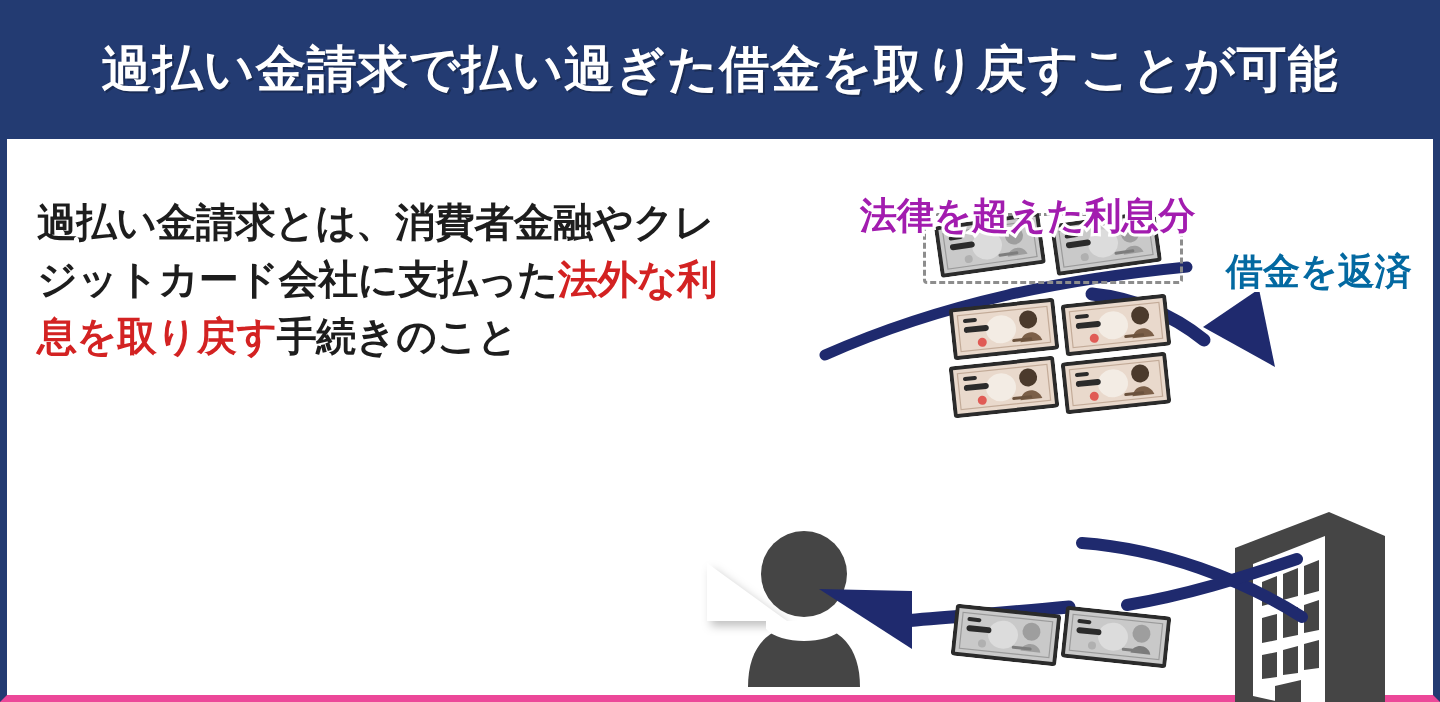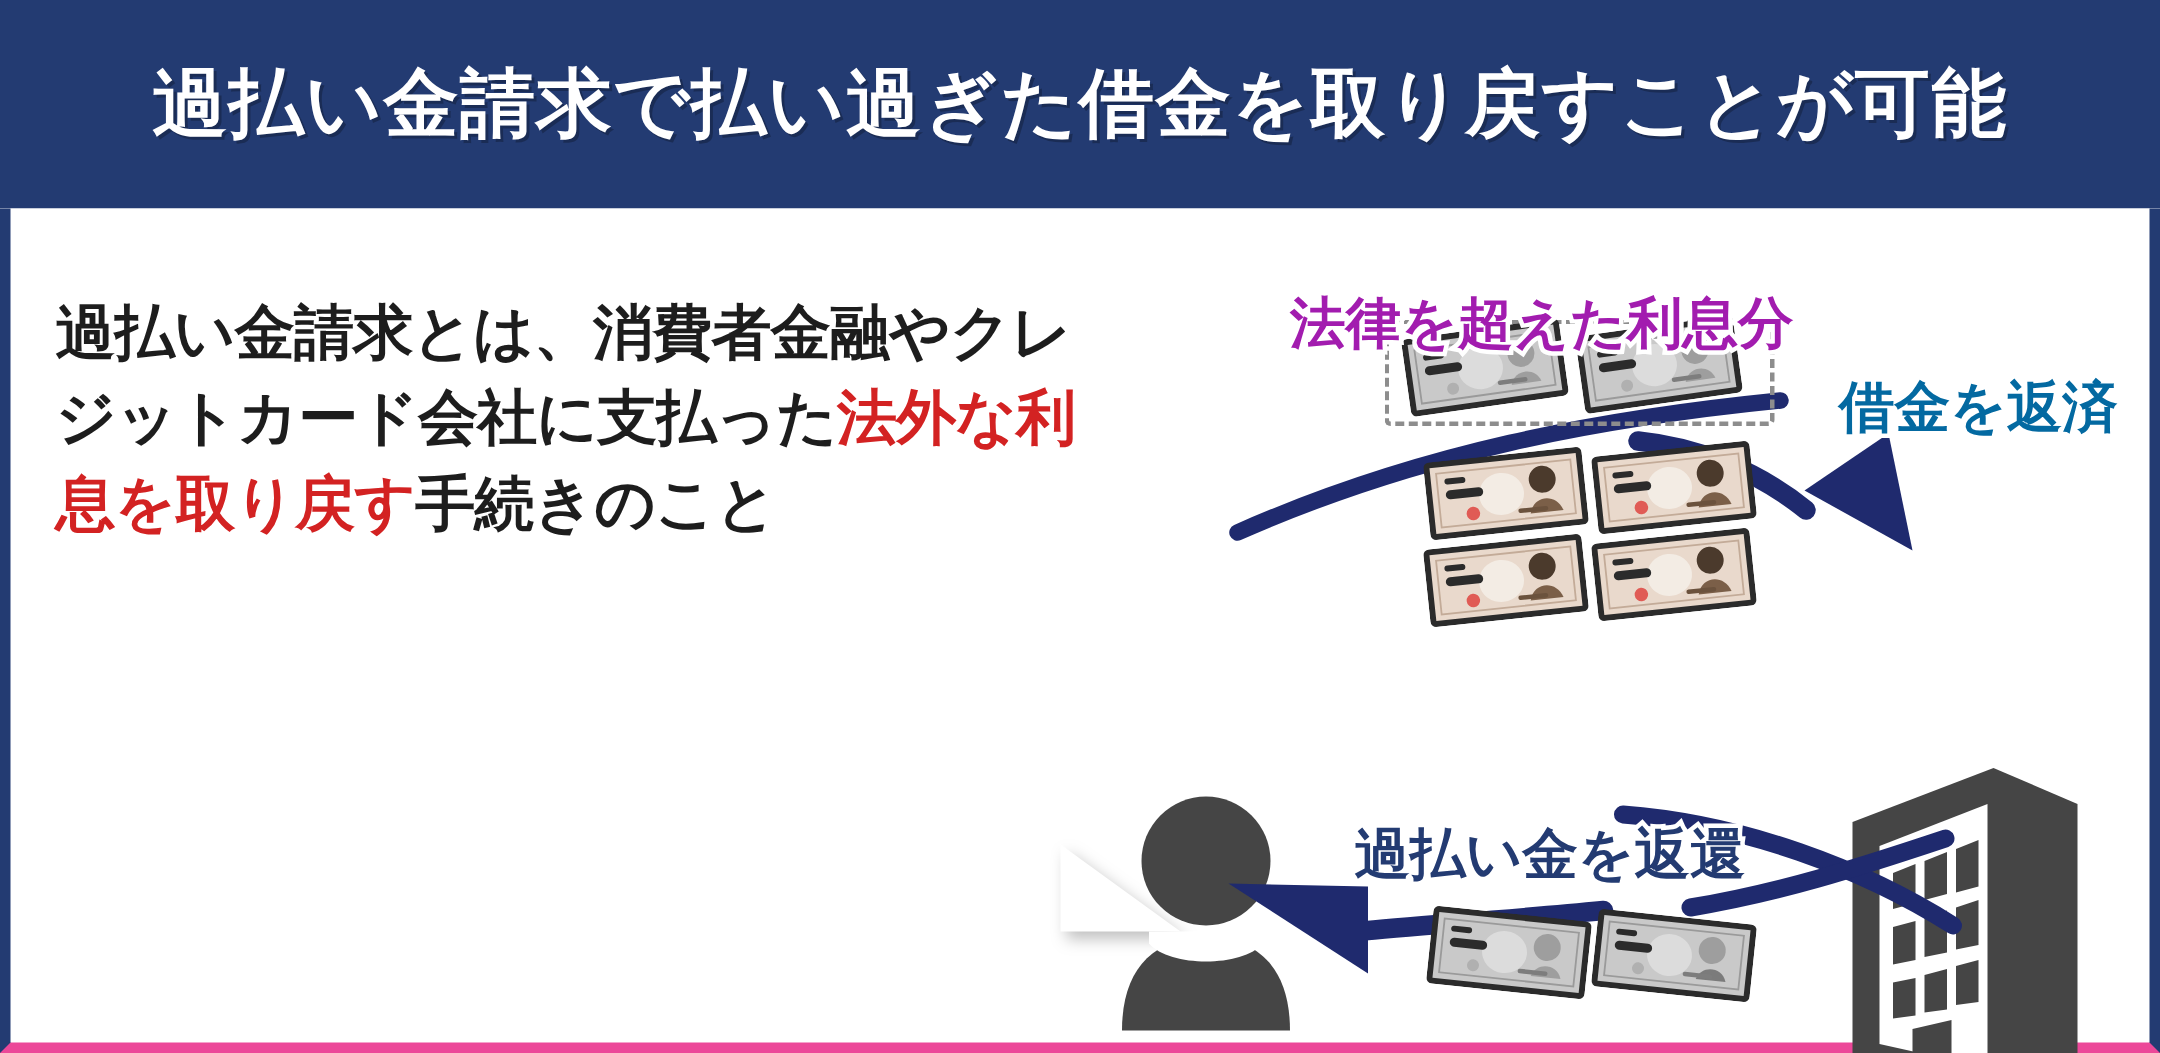--- a/index.html
+++ b/index.html
@@ -338,16 +338,15 @@
       <rect x="13" y="12" width="14" height="4" rx="2" fill="#2b2b2b"></rect>
       <rect x="13" y="20" width="25" height="6" rx="3" fill="#2b2b2b"></rect>
       <circle cx="30" cy="37" r="4" fill="#b0b0b0"></circle>
       <circle cx="78" cy="20" r="9" fill="#9e9e9e"></circle>
       <path d="M69 40 C72 30 86 30 89 40 Z" fill="#7b7b7b"></path>
       <rect x="60" y="36" width="20" height="3" rx="1.5" fill="#7d7d7d"></rect>
     </svg>
 
     <div class="diagram-label" id="label-excess-interest">法律を超えた利息分</div>
     <div class="diagram-label" id="label-repay-debt">借金を返済</div>
-    <div class="diagram-label" id="label-refund">過払い金を返還</div>
 
   </div>
 </div>
 
 </body></html>

